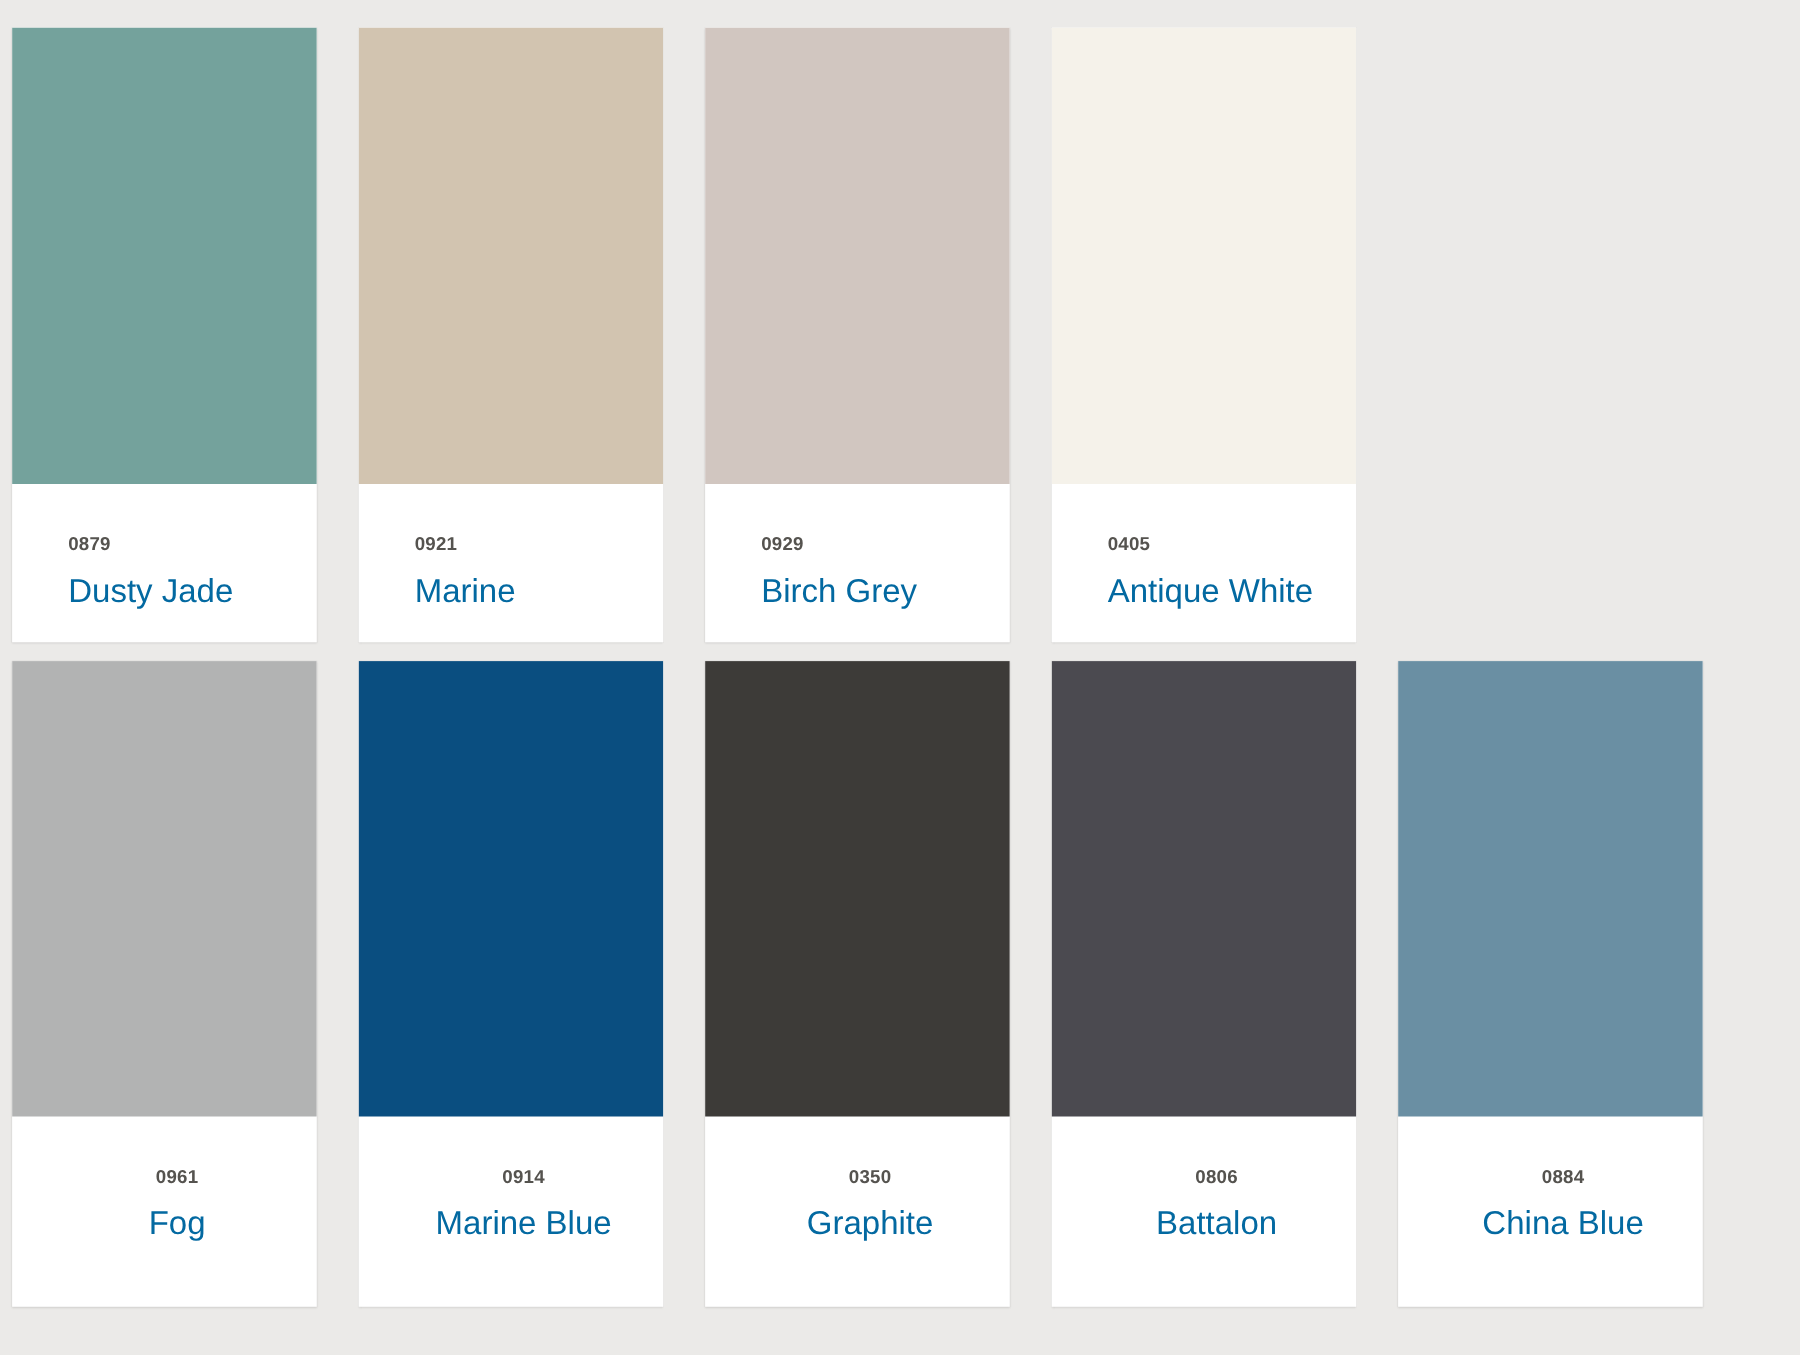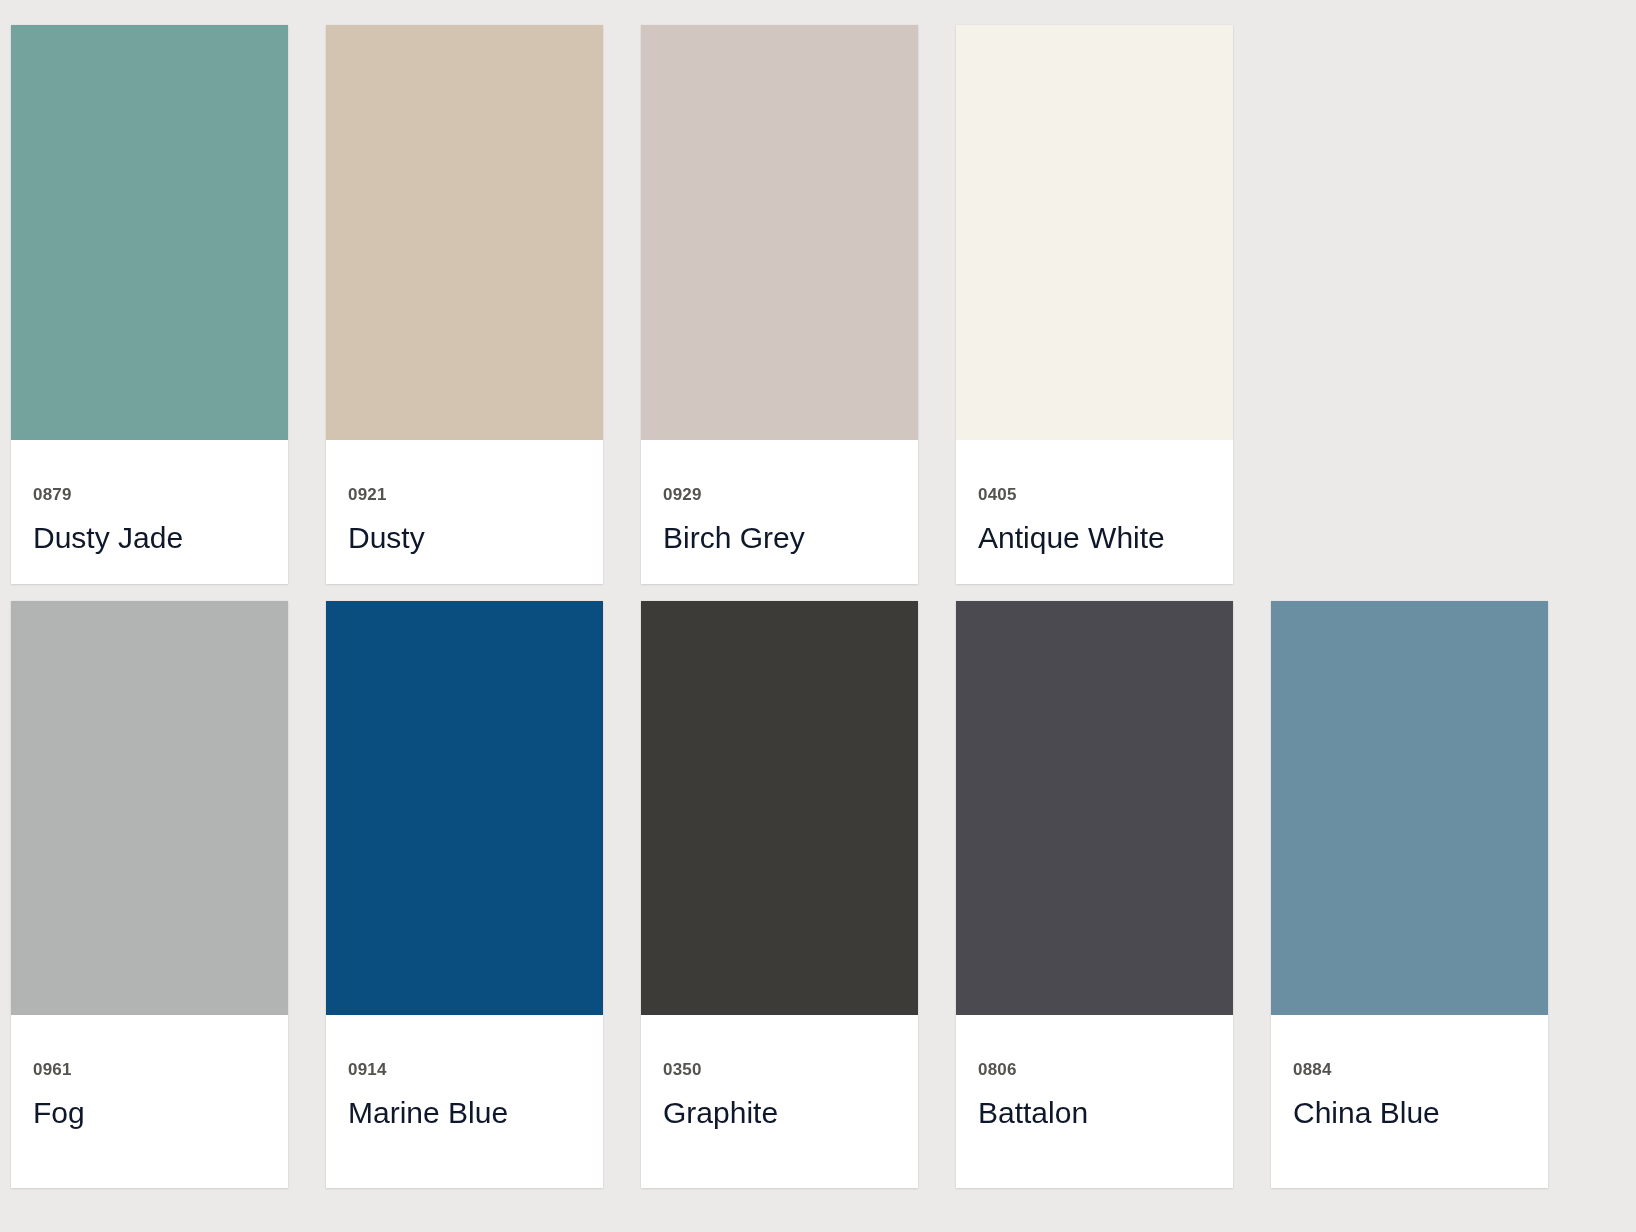--- a/index.html
+++ b/index.html
@@ -41,49 +41,51 @@
     overflow: hidden;
   }
 
   .swatch-color {
     width: 100%;
     height: 415px;
     display: block;
   }
 
   .swatch-info {
-    padding: 46px 28px 30px 22px;
+    padding: 46px 28px 30px 35px;
     min-height: 57px;
     box-sizing: border-box;
+    margin-left: 16px;
   }
 
   .swatch-code {
     font-size: 17px;
     font-weight: bold;
     color: #55534f;
     letter-spacing: 0.2px;
     line-height: 1;
     margin: 0 0 19px 0;
   }
 
   .swatch-name {
     font-size: 30px;
     font-weight: normal;
-    color: #0f172a;
+    color: #0369a1;
     line-height: 1.05;
     margin: 0;
     white-space: nowrap;
   }
 
   
   .swatch-row.row-bottom .swatch-color {
     height: 414px;
   }
   .swatch-row.row-bottom .swatch-info {
     padding-bottom: 60px;
+    text-align: center;
   }
 </style>
 </head>
 <body style="background-color: rgb(235, 234, 232);">
 
 <div id="palette-grid">
 
   <div class="swatch-row row-top">
 
     <div class="swatch-card">
@@ -91,21 +93,21 @@
       <div class="swatch-info">
         <p class="swatch-code">0879</p>
         <p class="swatch-name">Dusty Jade</p>
       </div>
     </div>
 
     <div class="swatch-card">
       <div class="swatch-color" style="background-color: rgb(210, 196, 176);"></div>
       <div class="swatch-info">
         <p class="swatch-code">0921</p>
-        <p class="swatch-name">Dusty</p>
+        <p class="swatch-name">Marine</p>
       </div>
     </div>
 
     <div class="swatch-card">
       <div class="swatch-color" style="background-color: rgb(209, 198, 192);"></div>
       <div class="swatch-info">
         <p class="swatch-code">0929</p>
         <p class="swatch-name">Birch Grey</p>
       </div>
     </div>

